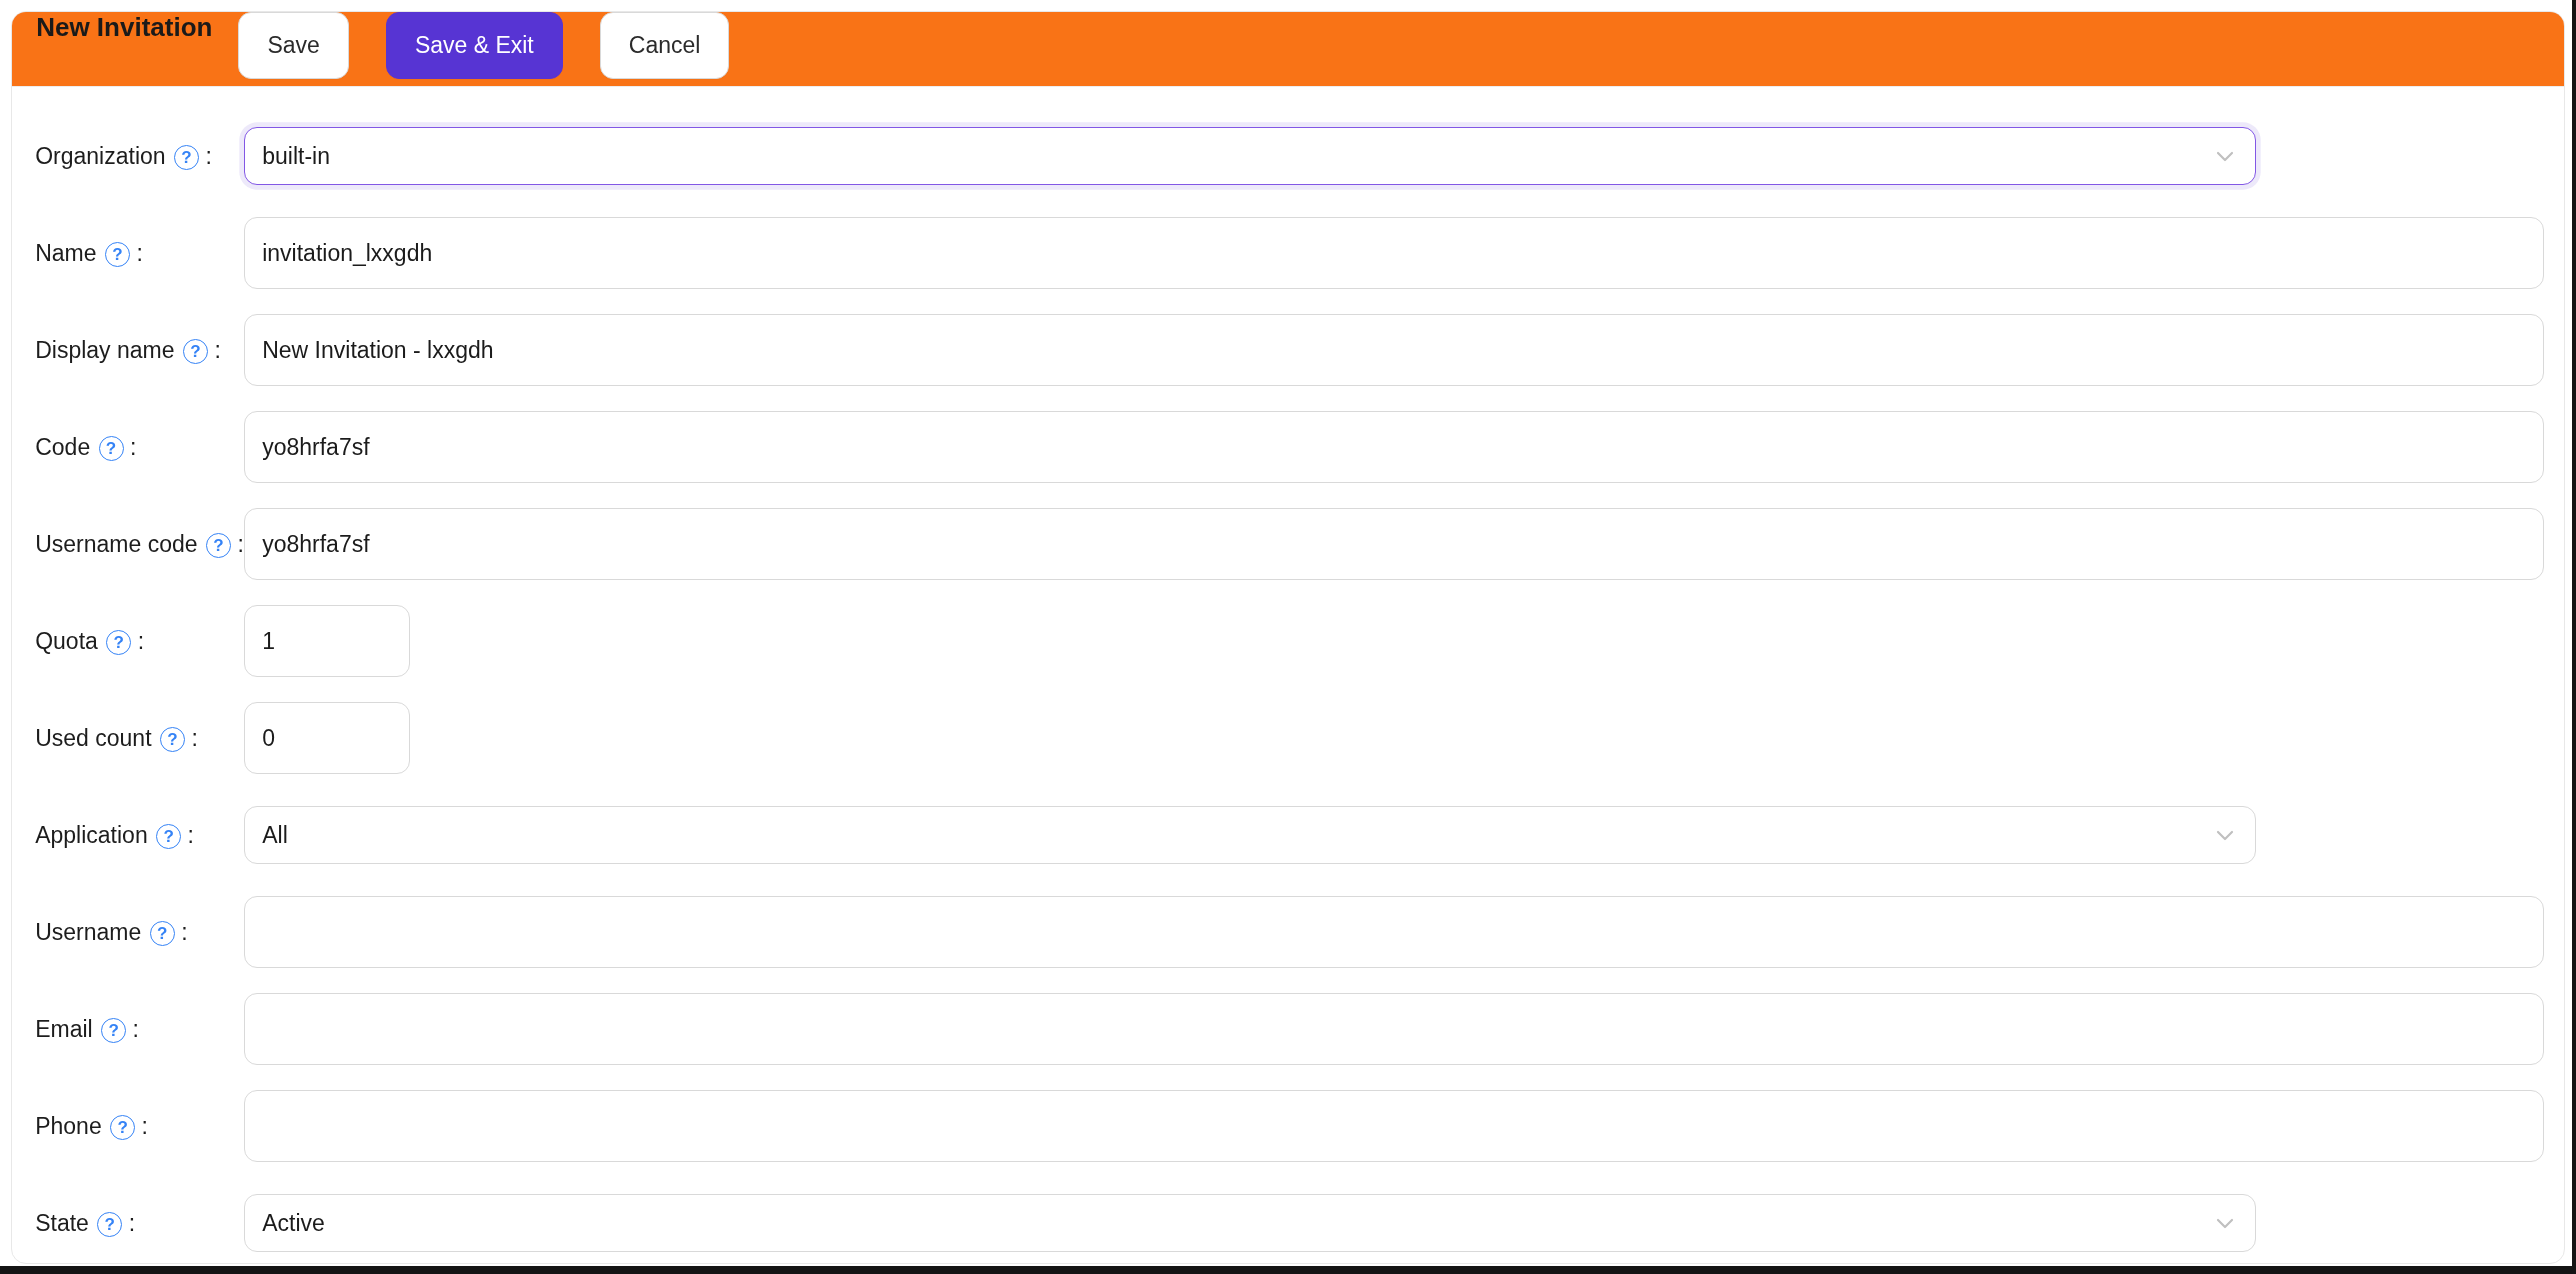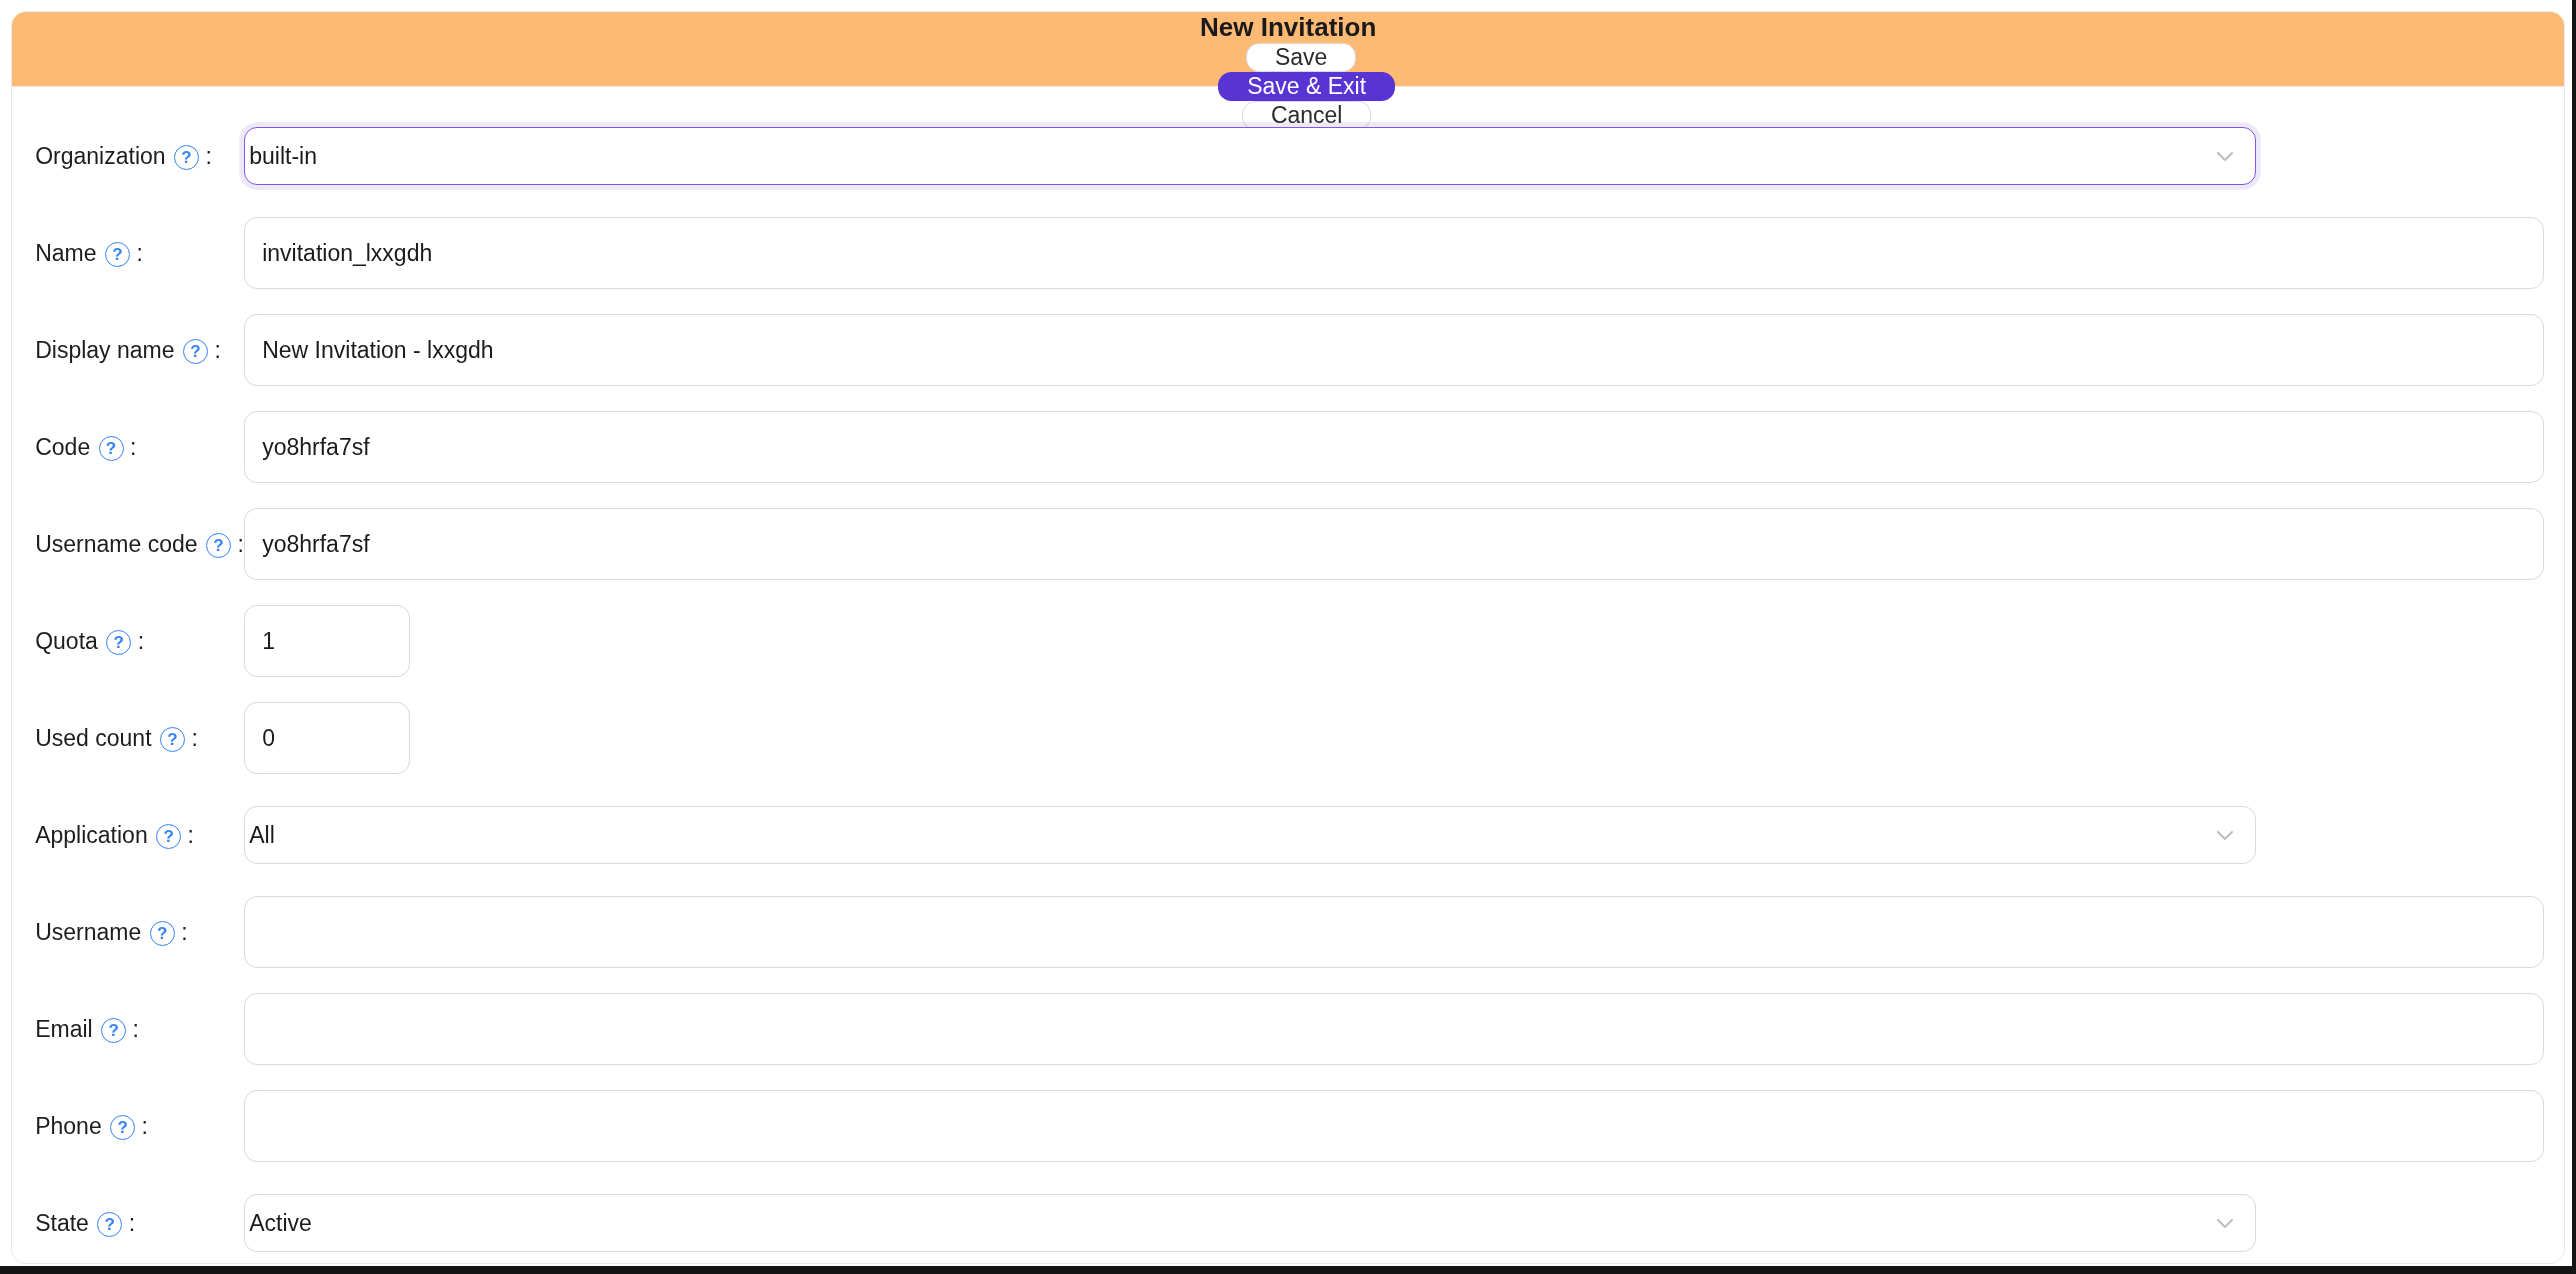--- a/index.html
+++ b/index.html
@@ -12,23 +12,23 @@
   .edge-right  { position:absolute; top:0; right:0; width:3.7px; height:100%; background:#141414; }
   .edge-bottom { position:absolute; left:0; bottom:0; width:100%; height:8.4px; background:#141414; }
 
   
   .card {
     position:absolute; left:11.2px; top:11.2px; width:2554px; height:1253px;
     box-sizing:border-box; background:#ffffff;
     border:1.9px solid #e8e8e8; border-radius:15px; overflow:hidden;
   }
   .card-header {
-    display:flex; align-items:center; height:75px;
-    background:#fdba74; border-bottom:1.9px solid #ededed;
-    padding:0 24px; box-sizing:border-box;flex-direction:column;
+    display:flex; align-items:flex-start; height:75px;
+    background:#f97316; border-bottom:1.9px solid #ededed;
+    padding:0 24px; box-sizing:border-box;
   }
   .page-title { font-size:26px; font-weight:700; color:#1a1a1a; white-space:nowrap; }
   .btn {
     height:67px; padding:0 28px; margin-left:37px;
     display:inline-flex; align-items:center; justify-content:center;
     background:#ffffff; border:1.9px solid #d9d9d9; border-radius:13px;
     font-family:inherit; font-size:23px; color:#2b2b2b; white-space:nowrap;
     cursor:pointer; box-sizing:border-box; box-shadow:0 0.9px 0.9px rgba(0,0,0,0.02);
   }
   .btn:first-of-type { margin-left:26px; }
@@ -54,21 +54,21 @@
     width:2300px; height:72px; box-sizing:border-box;
     border:1.9px solid #d9d9d9; border-radius:13px; background:#ffffff;
     font-family:inherit; font-size:23px; color:#1b1b1b; padding:0 17px;
     outline:none;
   }
   .text-input.small { width:166px; }
 
   .select {
     position:relative; width:2012px; height:58px; box-sizing:border-box;
     border:1.9px solid #d9d9d9; border-radius:13px; background:#ffffff;
-    display:flex; align-items:center; padding:0 47px 0 4px;
+    display:flex; align-items:center; padding:0 47px 0 17px;
     font-size:23px; color:#1b1b1b; cursor:pointer;
   }
   .select.focused {
     border-color:#8257e5;
     box-shadow:0 0 0 4.7px rgba(87,52,211,0.11);
   }
   .select .chev { position:absolute; right:18.7px; top:50%; transform:translateY(-50%); display:flex; }
 </style>
 </head>
 <body>

